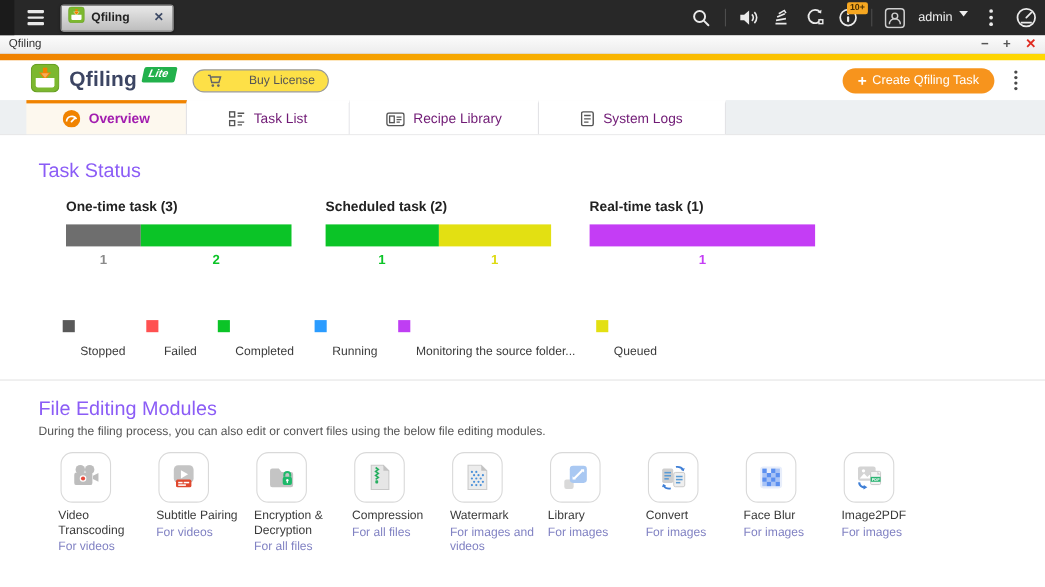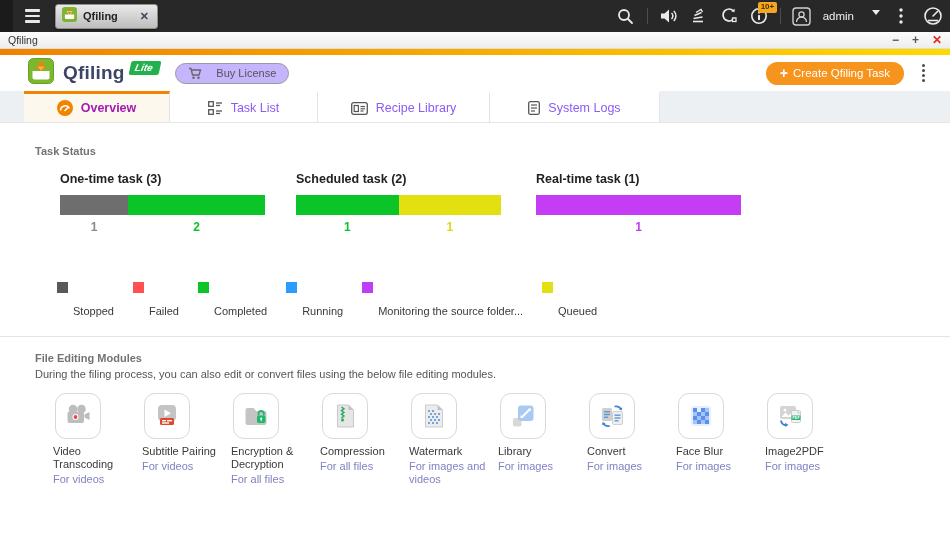--- a/index.html
+++ b/index.html
@@ -12,54 +12,54 @@
   .corner-square { width:13px; height:32px; background:#1b1b1b; flex:0 0 13px; }
   .hamburger { width:30px; height:32px; display:flex; flex-direction:column; justify-content:center; align-items:center; gap:3px; cursor:pointer; margin-left:4px; }
   .hamburger span { display:block; width:15px; height:2.5px; background:#e9e9e9; border-radius:1px; }
   .app-tab { margin-left:8px; height:25px; padding:0 8px 0 6px; display:flex; align-items:center; gap:6px; border-radius:3px; background:linear-gradient(#e9e9e9,#bdbdbd); border:1px solid #8f8f8f; box-shadow:0 1px 2px rgba(0,0,0,.4); }
   .app-tab .tab-label { font-size:11px; color:#222; font-weight:bold; padding-right:16px; }
   .app-tab .tab-close { font-size:11px; color:#3d4a66; font-weight:bold; cursor:pointer; line-height:1; }
   .topbar-right { margin-left:auto; display:flex; align-items:center; height:16px; }
   .tb-icon { width:30px; height:32px; display:flex; align-items:center; justify-content:center; cursor:pointer; position:relative; }
   .tb-sep { width:1px; height:16px; background:#4d4d4d; margin:0 6px; }
   .badge { position:absolute; top:2px; left:14px; background:#f6a721; color:#4a3000; font-size:8px; font-weight:bold; padding:1px 3px; border-radius:2px; line-height:1.1; }
-  .admin-box { display:flex; align-items:flex-start; gap:18px; cursor:pointer; padding:0 6px; }
+  .admin-box { display:flex; align-items:flex-start; gap:6px; cursor:pointer; padding:0 6px; }
   .admin-label { color:#efefef; font-size:11.5px; }
   .caret-down { width:0; height:0; border-left:4px solid transparent; border-right:4px solid transparent; border-top:5px solid #efefef; }
 
   
   .wintitle { height:17px; flex:0 0 17px; background:linear-gradient(#fcfcfc,#ededed); display:flex; align-items:center; padding:0 8px; border-bottom:1px solid #ddd; }
   .wintitle .wt-text { font-size:10.5px; color:#333; }
   .win-controls { margin-left:auto; display:flex; align-items:center; gap:13px; }
   .wc { font-size:12px; font-weight:bold; color:#555; cursor:pointer; line-height:1; }
   .wc.close { color:#e02b20; }
 
   .accentbar { height:6px; flex:0 0 6px; background:linear-gradient(to right,#f08100,#ffd900); }
 
   
   .appheader { height:36px; flex:0 0 36px; background:#fff; display:flex; align-items:center; padding:0 14px 0 28px; }
   .app-title { font-size:19px; font-weight:bold; color:#3c4563; margin-left:9px; letter-spacing:.2px; }
   .lite-badge { margin-left:5px; margin-top:-10px; background:#22b14c; color:#fff; font-size:10px; font-weight:bold; font-style:italic; padding:1px 7px 2px 5px; transform:skewX(-12deg); border-radius:2px; }
-  .buy-pill { margin-left:16px; height:21px; border:1px solid #9a9a9a; border-radius:11px; display:flex; align-items:center; gap:14px; padding:0 12px; cursor:pointer; background:#c4b5fd; }
+  .buy-pill { margin-left:16px; height:21px; border:1px solid #9a9a9a; border-radius:11px; display:flex; align-items:center; gap:24px; padding:0 12px; cursor:pointer; background:#fde047; }
   .buy-pill span { font-size:11px; color:#555; }
   .create-btn { margin-left:auto; height:23px; background:#f7941d; border:none; border-radius:12px; color:#fff; font-size:11.5px; font-family:"Liberation Sans",sans-serif; padding:0 14px; display:flex; align-items:center; gap:5px; cursor:pointer; }
   .create-btn .plus { font-size:14px; font-weight:bold; line-height:1; }
   .hdr-dots { width:26px; display:flex; flex-direction:column; align-items:center; gap:2px; margin-left:6px; cursor:pointer; }
   .hdr-dots i { width:3px; height:3px; background:#4a4a4a; border-radius:50%; }
 
   
   .tabbar { height:32px; flex:0 0 32px; background:#edf0f2; display:flex; border-bottom:1px solid #e6e6e6; }
   .tabbar .lead { width:24px; flex:0 0 24px; }
-  .tab { display:flex; align-items:center; justify-content:center; gap:8px; background:#fff; border-right:1px solid #e3e3e6; cursor:pointer; font-size:12.5px; color:#8b5cf6; border-top:3px solid transparent; }
+  .tab { display:flex; align-items:center; justify-content:center; gap:8px; background:#fff; border-right:1px solid #e3e3e6; cursor:pointer; font-size:12.5px; color:#701a75; border-top:3px solid transparent; }
   .tab.t1 { width:146px; } .tab.t2 { width:148px; } .tab.t3 { width:172px; } .tab.t4 { width:170px; }
   .tab.active { background:#fdf8ee; border-top:3px solid #f08300; color:#a21caf; font-weight:bold; }
 
   
   .content { flex:1; background:#fff; overflow:hidden; }
-  .section-h { font-size:11px; font-weight:bold; color:#737373; margin-left:35px; }
+  .section-h { font-size:18px; font-weight:normal; color:#8b5cf6; margin-left:35px; }
   .ts-head { padding-top:22px; }
 
   .charts-row { display:flex; margin-top:15px; }
   .chart { width:205px; }
   .chart.c0 { margin-left:60px; } .chart.c1 { margin-left:31px; } .chart.c2 { margin-left:35px; }
   .chart-title { font-size:12.5px; font-weight:bold; color:#222; }
   .bar { display:flex; height:20px; margin-top:9px; }
   .bar .seg { height:100%; }
   .nums { display:flex; margin-top:5px; }
   .nums .segnum { text-align:center; font-size:12px; font-weight:bold; }

